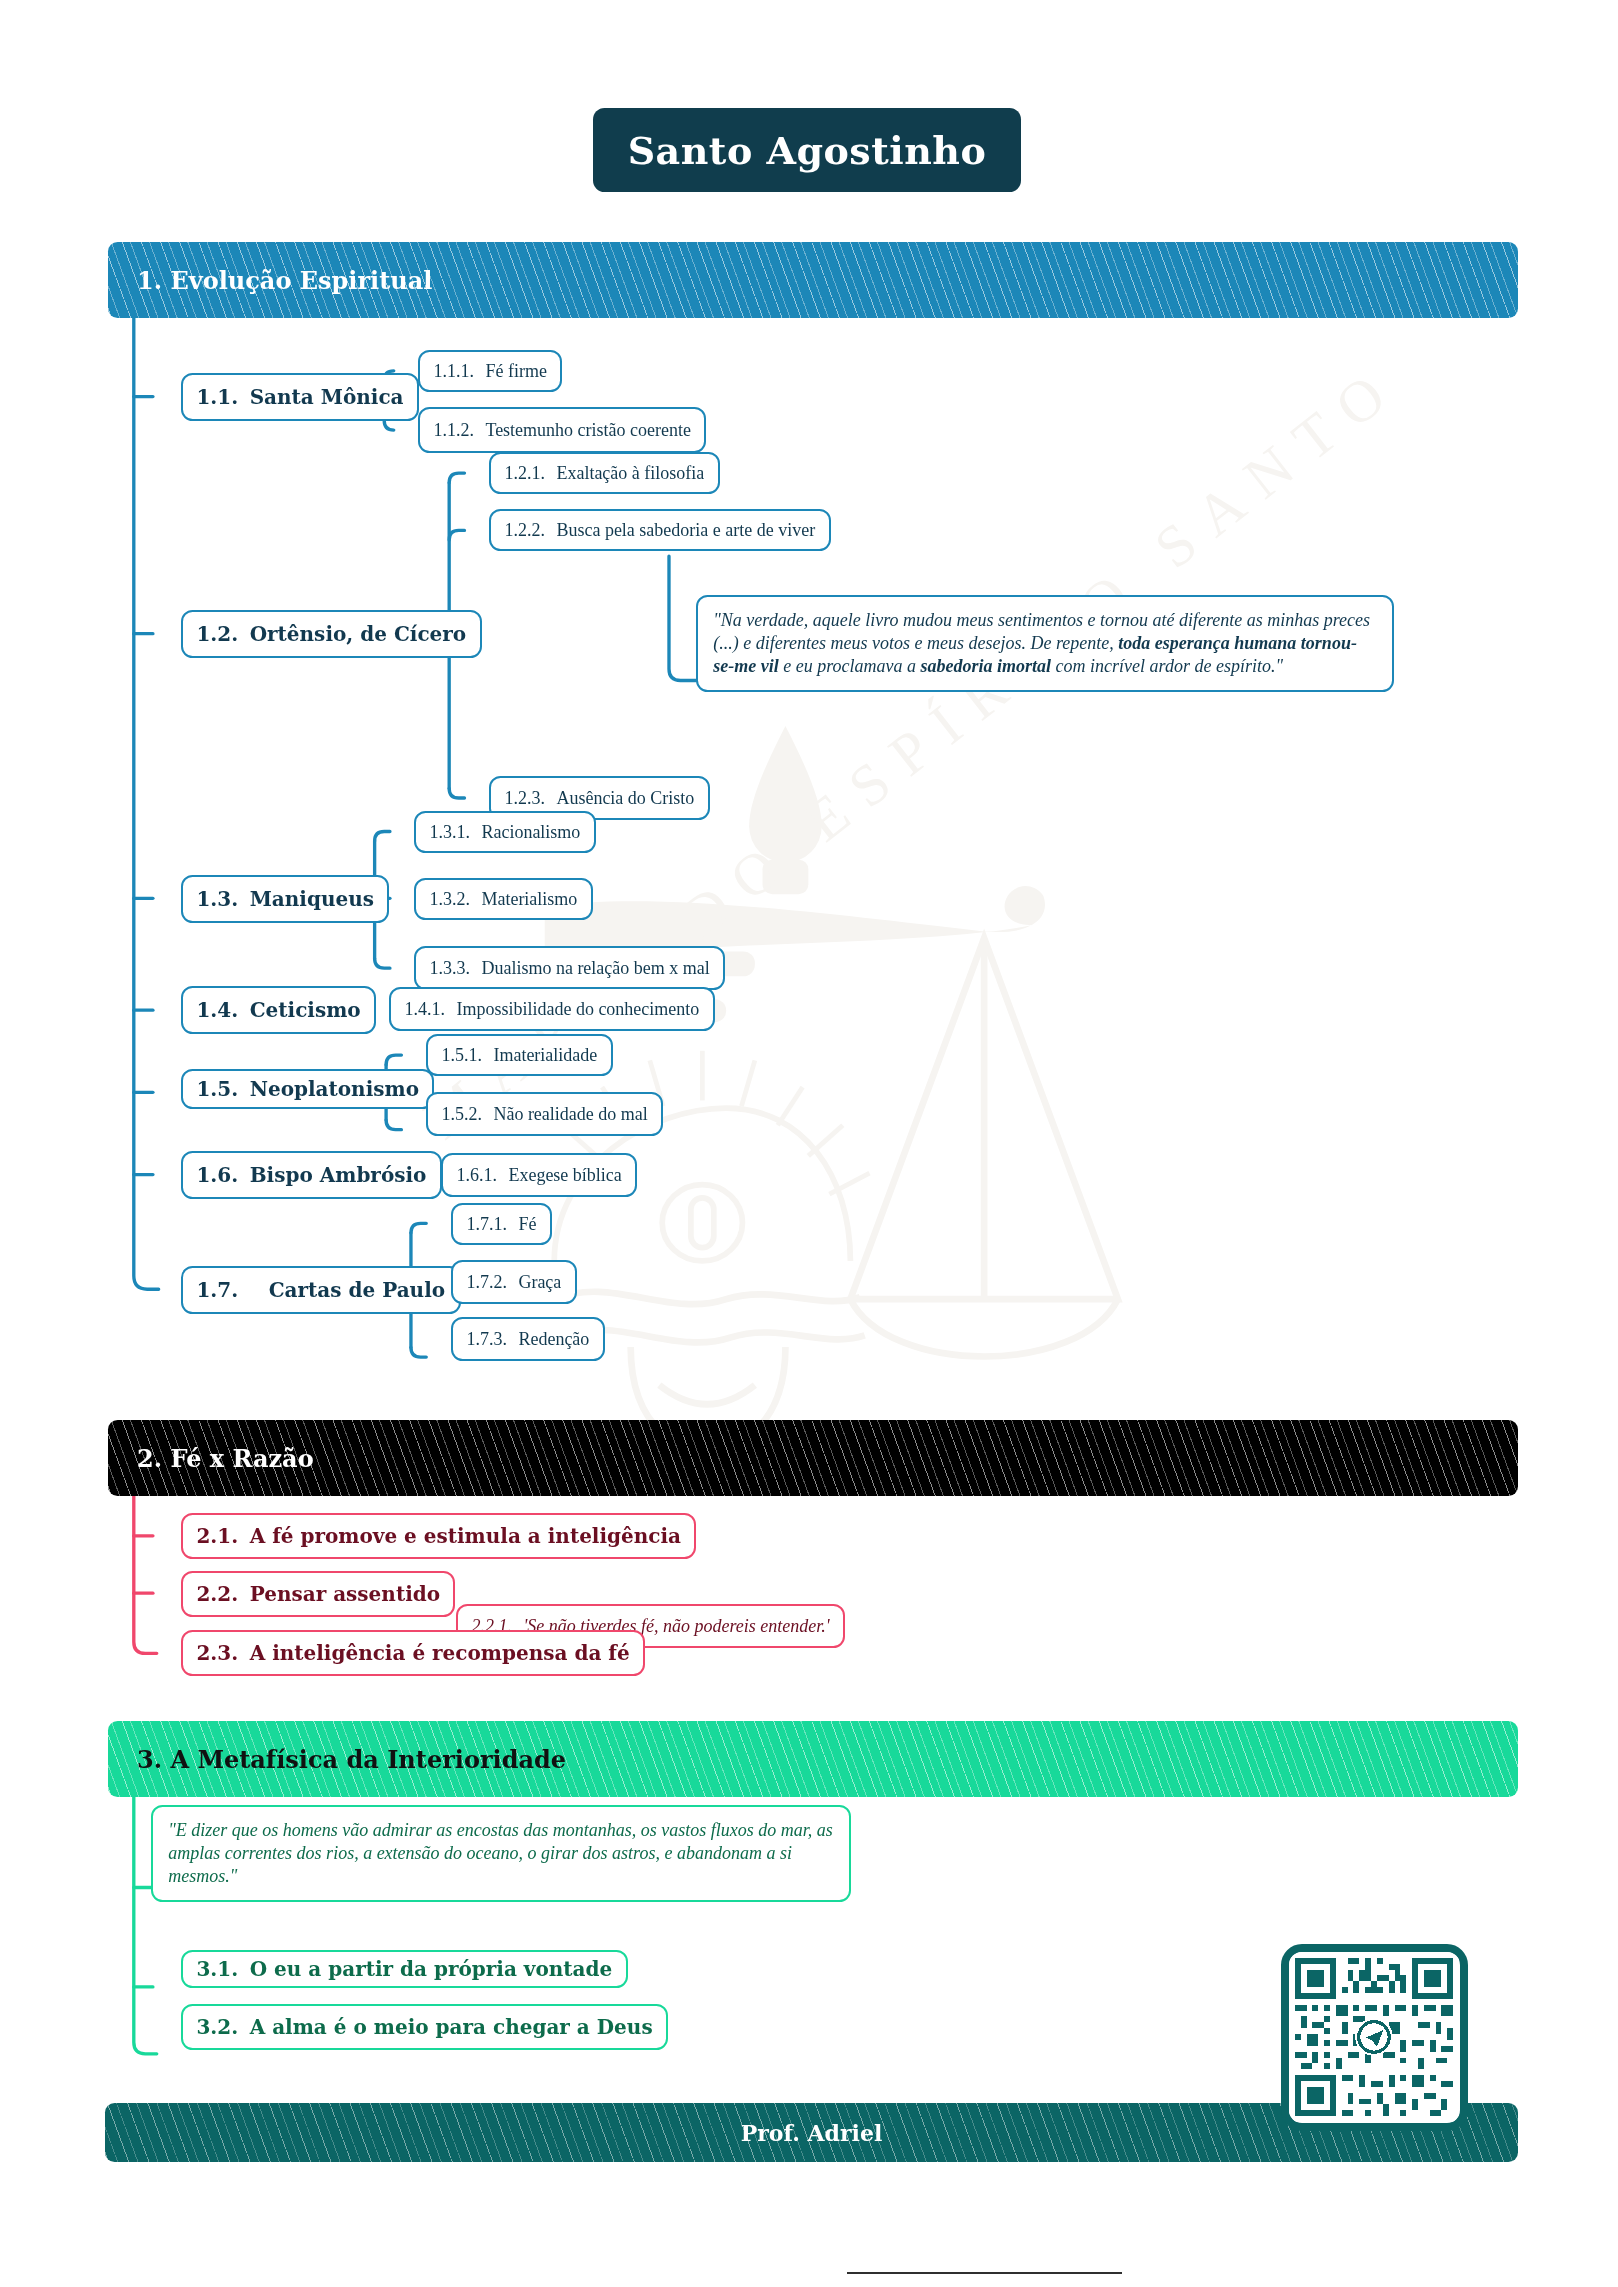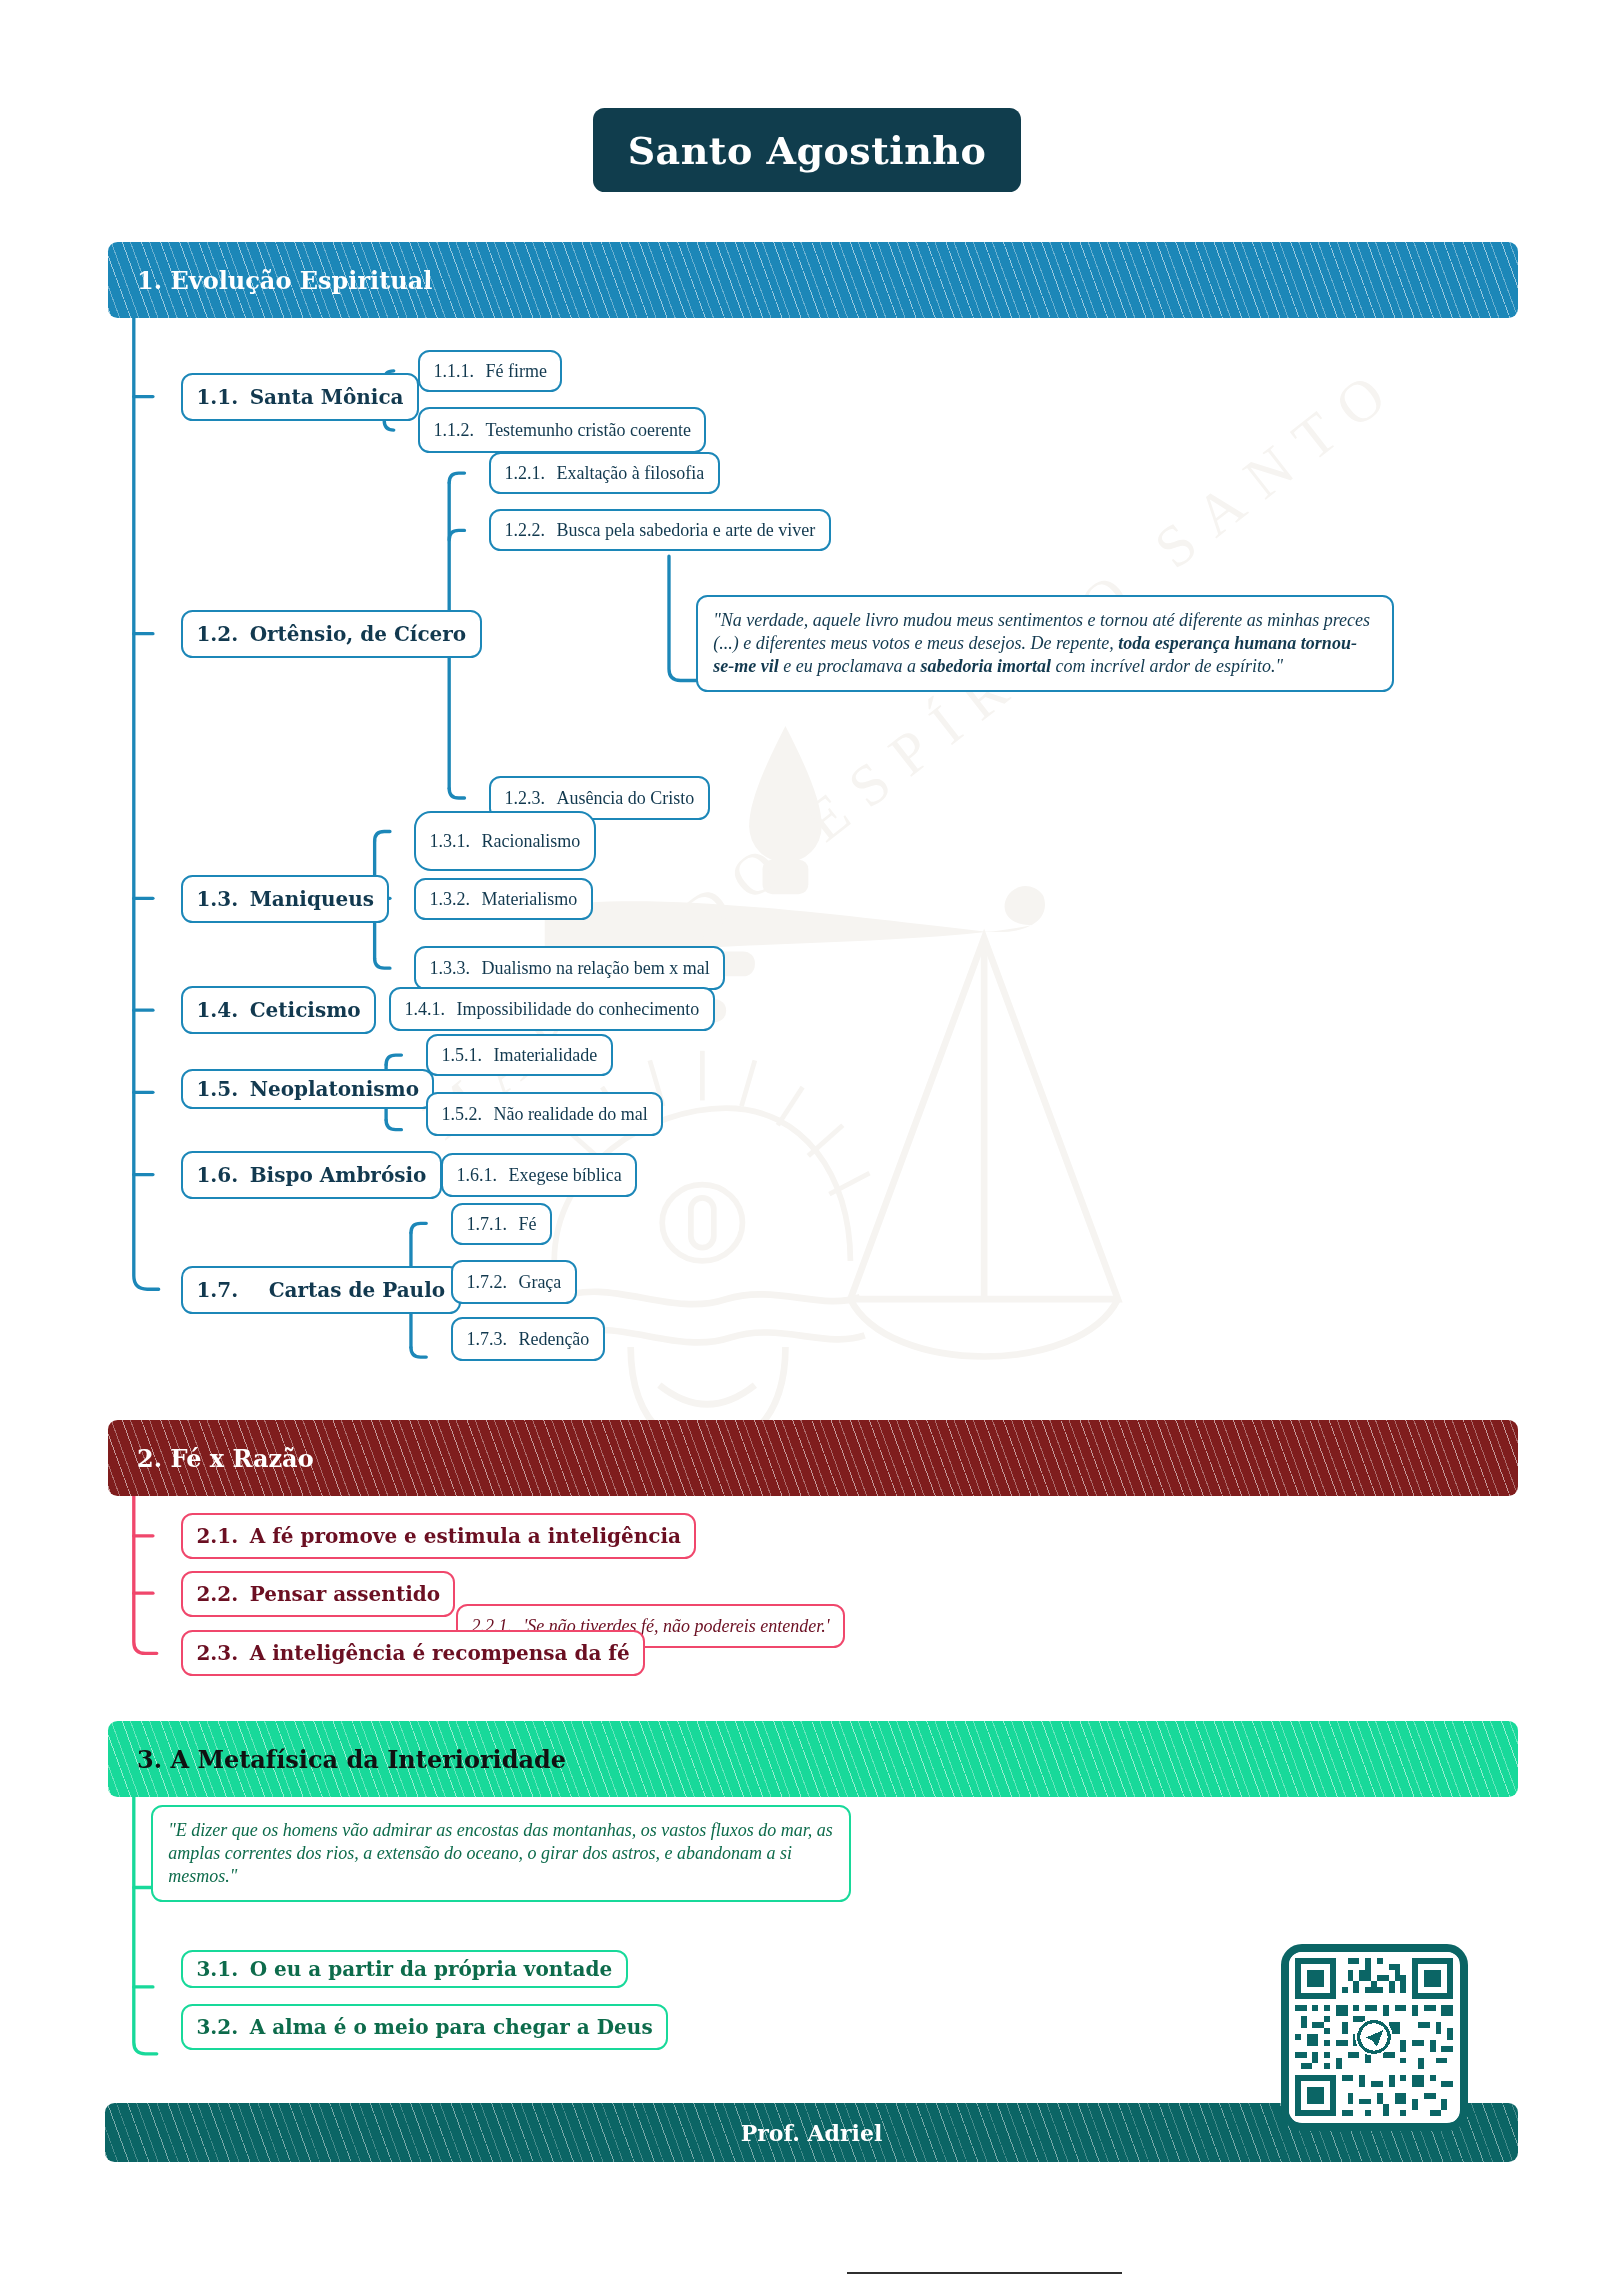--- a/index.html
+++ b/index.html
@@ -340,21 +340,21 @@
 </div>
 <div class="node lvl3" style="left:461px; top:509px; height:42px;">
   <span class="num">1.2.2.</span>
   <span>Busca pela sabedoria e arte de viver</span>
 </div>
 <div class="node lvl3" style="left:461px; top:776px; height:44px;">
   <span class="num">1.2.3.</span>
   <span>Ausência do Cristo</span>
 </div>
 
-<div class="node lvl3" style="left:386px; top:811px; height:60px;border-radius:17px;">
+<div class="node lvl3" style="left:386px; top:811px; height:42px;">
   <span class="num">1.3.1.</span>
   <span>Racionalismo</span>
 </div>
 <div class="node lvl3" style="left:386px; top:878px; height:42px;">
   <span class="num">1.3.2.</span>
   <span>Materialismo</span>
 </div>
 <div class="node lvl3" style="left:386px; top:946px; height:44px;">
   <span class="num">1.3.3.</span>
   <span>Dualismo na relação bem x mal</span>
@@ -387,21 +387,21 @@
   <span class="num">1.7.2.</span>
   <span>Graça</span>
 </div>
 <div class="node lvl3" style="left:423px; top:1317px; height:44px;">
   <span class="num">1.7.3.</span>
   <span>Redenção</span>
 </div>
 
 <div class="quote" id="quote1" style="left:696px; top:595px; width:698px;"><span>"Na verdade, aquele livro mudou meus sentimentos e tornou até diferente as minhas preces (...) e diferentes meus votos e meus desejos. De repente, </span><b>toda esperança humana tornou-se-me vil</b><span> e eu proclamava a </span><b>sabedoria imortal</b><span> com incrível ardor de espírito."</span></div>
 
-<div class="sec-bar" style="left:108px; top:1420px; width:1410px; background:#7f1d1d;">
+<div class="sec-bar" style="left:108px; top:1420px; width:1410px; background:#000000;">
   <span class="hatch"></span>
   <span class="lbl" style="color:#ffffff;">2.  Fé x Razão</span>
 </div>
 
 <div class="node lvl2 pink" style="left:153px; top:1513px; height:46px;">
   <span class="num">2.1.</span>
   <span>A fé promove e estimula a inteligência</span>
 </div>
 <div class="node lvl2 pink" style="left:153px; top:1571px; height:46px;">
   <span class="num">2.2.</span>

